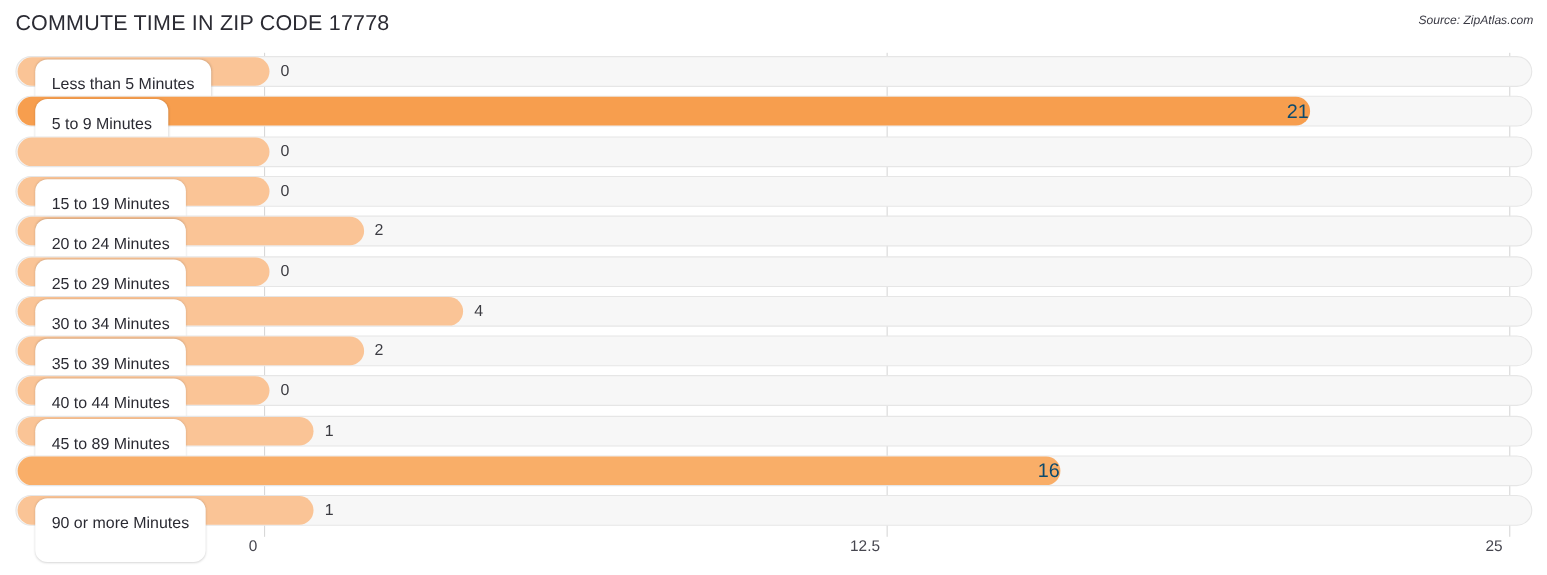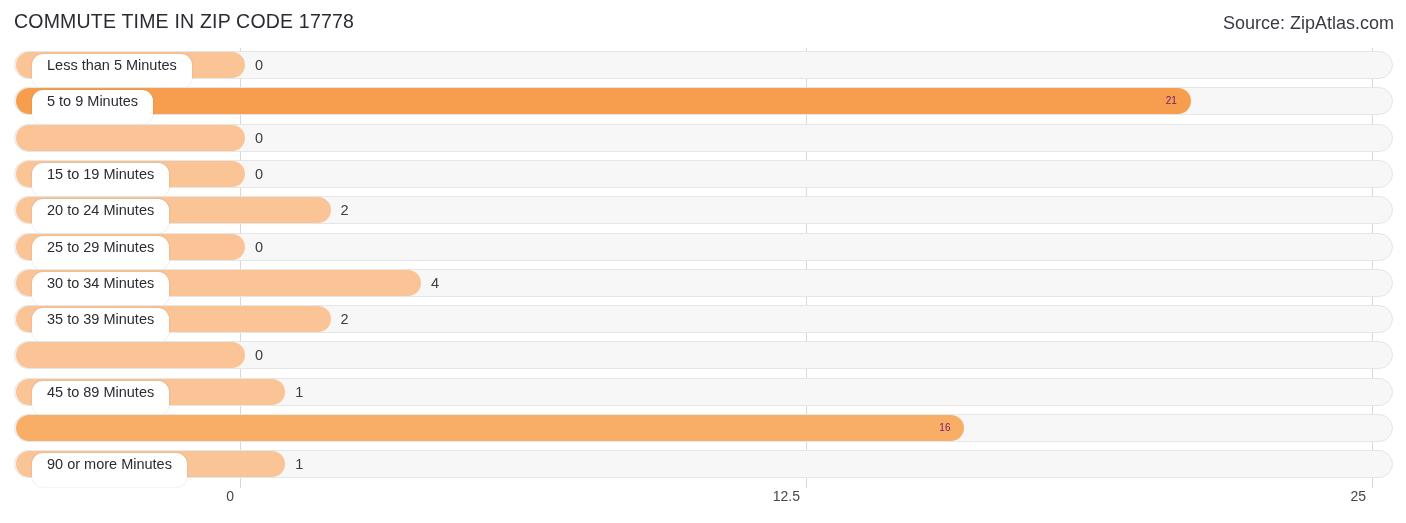--- a/index.html
+++ b/index.html
@@ -30,21 +30,22 @@
     font-size: 19.5px;
     letter-spacing: 0.2px;
     color: #2b2b33;
     font-weight: 400;
     white-space: nowrap;
   }
   #chart-source {
     position: absolute;
     right: 12px;
     top: 13px;
-    font-size: 18px;
+    font-size: 11px;
+    font-style: italic;
     color: #3a3a44;
     white-space: nowrap;
   }
 
   
   #plot-area {
     position: absolute;
     left: 0;
     top: 48px;
     width: 1406px;
@@ -84,44 +85,44 @@
     height: 26px;
     border-radius: 13px;
     box-sizing: border-box;
   }
   .bar-fill.light  { background: #fac496; }
   .bar-fill.medium { background: #f9ae68; padding-left: 30px; }
   .bar-fill.dark   { background: #f79e4e; }
 
   .bar-inner-value {
     position: absolute;
-    right: 14px;
+    right: 1px;
     top: 0;
     height: 26px;
     line-height: 26px;
-    font-size: 10px;
-    color: #701a75;
+    font-size: 18px;
+    color: #0c4a6e;
   }
   .bar-outside-value {
     position: absolute;
     top: 2px;
     height: 26px;
     line-height: 26px;
     font-size: 14.5px;
     color: #3c3c42;
     white-space: nowrap;
   }
 
   .bar-label {
     position: absolute;
     left: 32px;
     top: 4px;
     height: 34px;
     line-height: 22px;
-    padding: 0 15px;
+    padding: 12px 15px;
     background: #ffffff;
     border-radius: 11px;
     font-size: 14.5px;
     color: #2b2b33;
     white-space: nowrap;
     box-shadow: 0 0 2px rgba(0,0,0,0.16);
   }
 
   
   #axis-area {
@@ -197,20 +198,21 @@
     <div class="bar-row" style="top: 256.1px;">
       <div class="bar-track"></div>
       <div class="bar-fill light" style="width: 314.56px;"></div>
       <div class="bar-outside-value" style="left: 340.56px;">2</div>
       <div class="bar-label">35 to 39 Minutes</div>
     </div>
     <div class="bar-row" style="top: 292.4px;">
       <div class="bar-track"></div>
       <div class="bar-fill light" style="width: 229px;"></div>
       <div class="bar-outside-value" style="left: 255px;">0</div>
+      <div class="bar-label">40 to 44 Minutes</div>
     </div>
     <div class="bar-row" style="top: 328.7px;">
       <div class="bar-track"></div>
       <div class="bar-fill light" style="width: 269.28px;"></div>
       <div class="bar-outside-value" style="left: 295.28px;">1</div>
       <div class="bar-label">45 to 89 Minutes</div>
     </div>
     <div class="bar-row" style="top: 365px;">
       <div class="bar-track"></div>
       <div class="bar-fill medium" style="width: 948.48px;">

